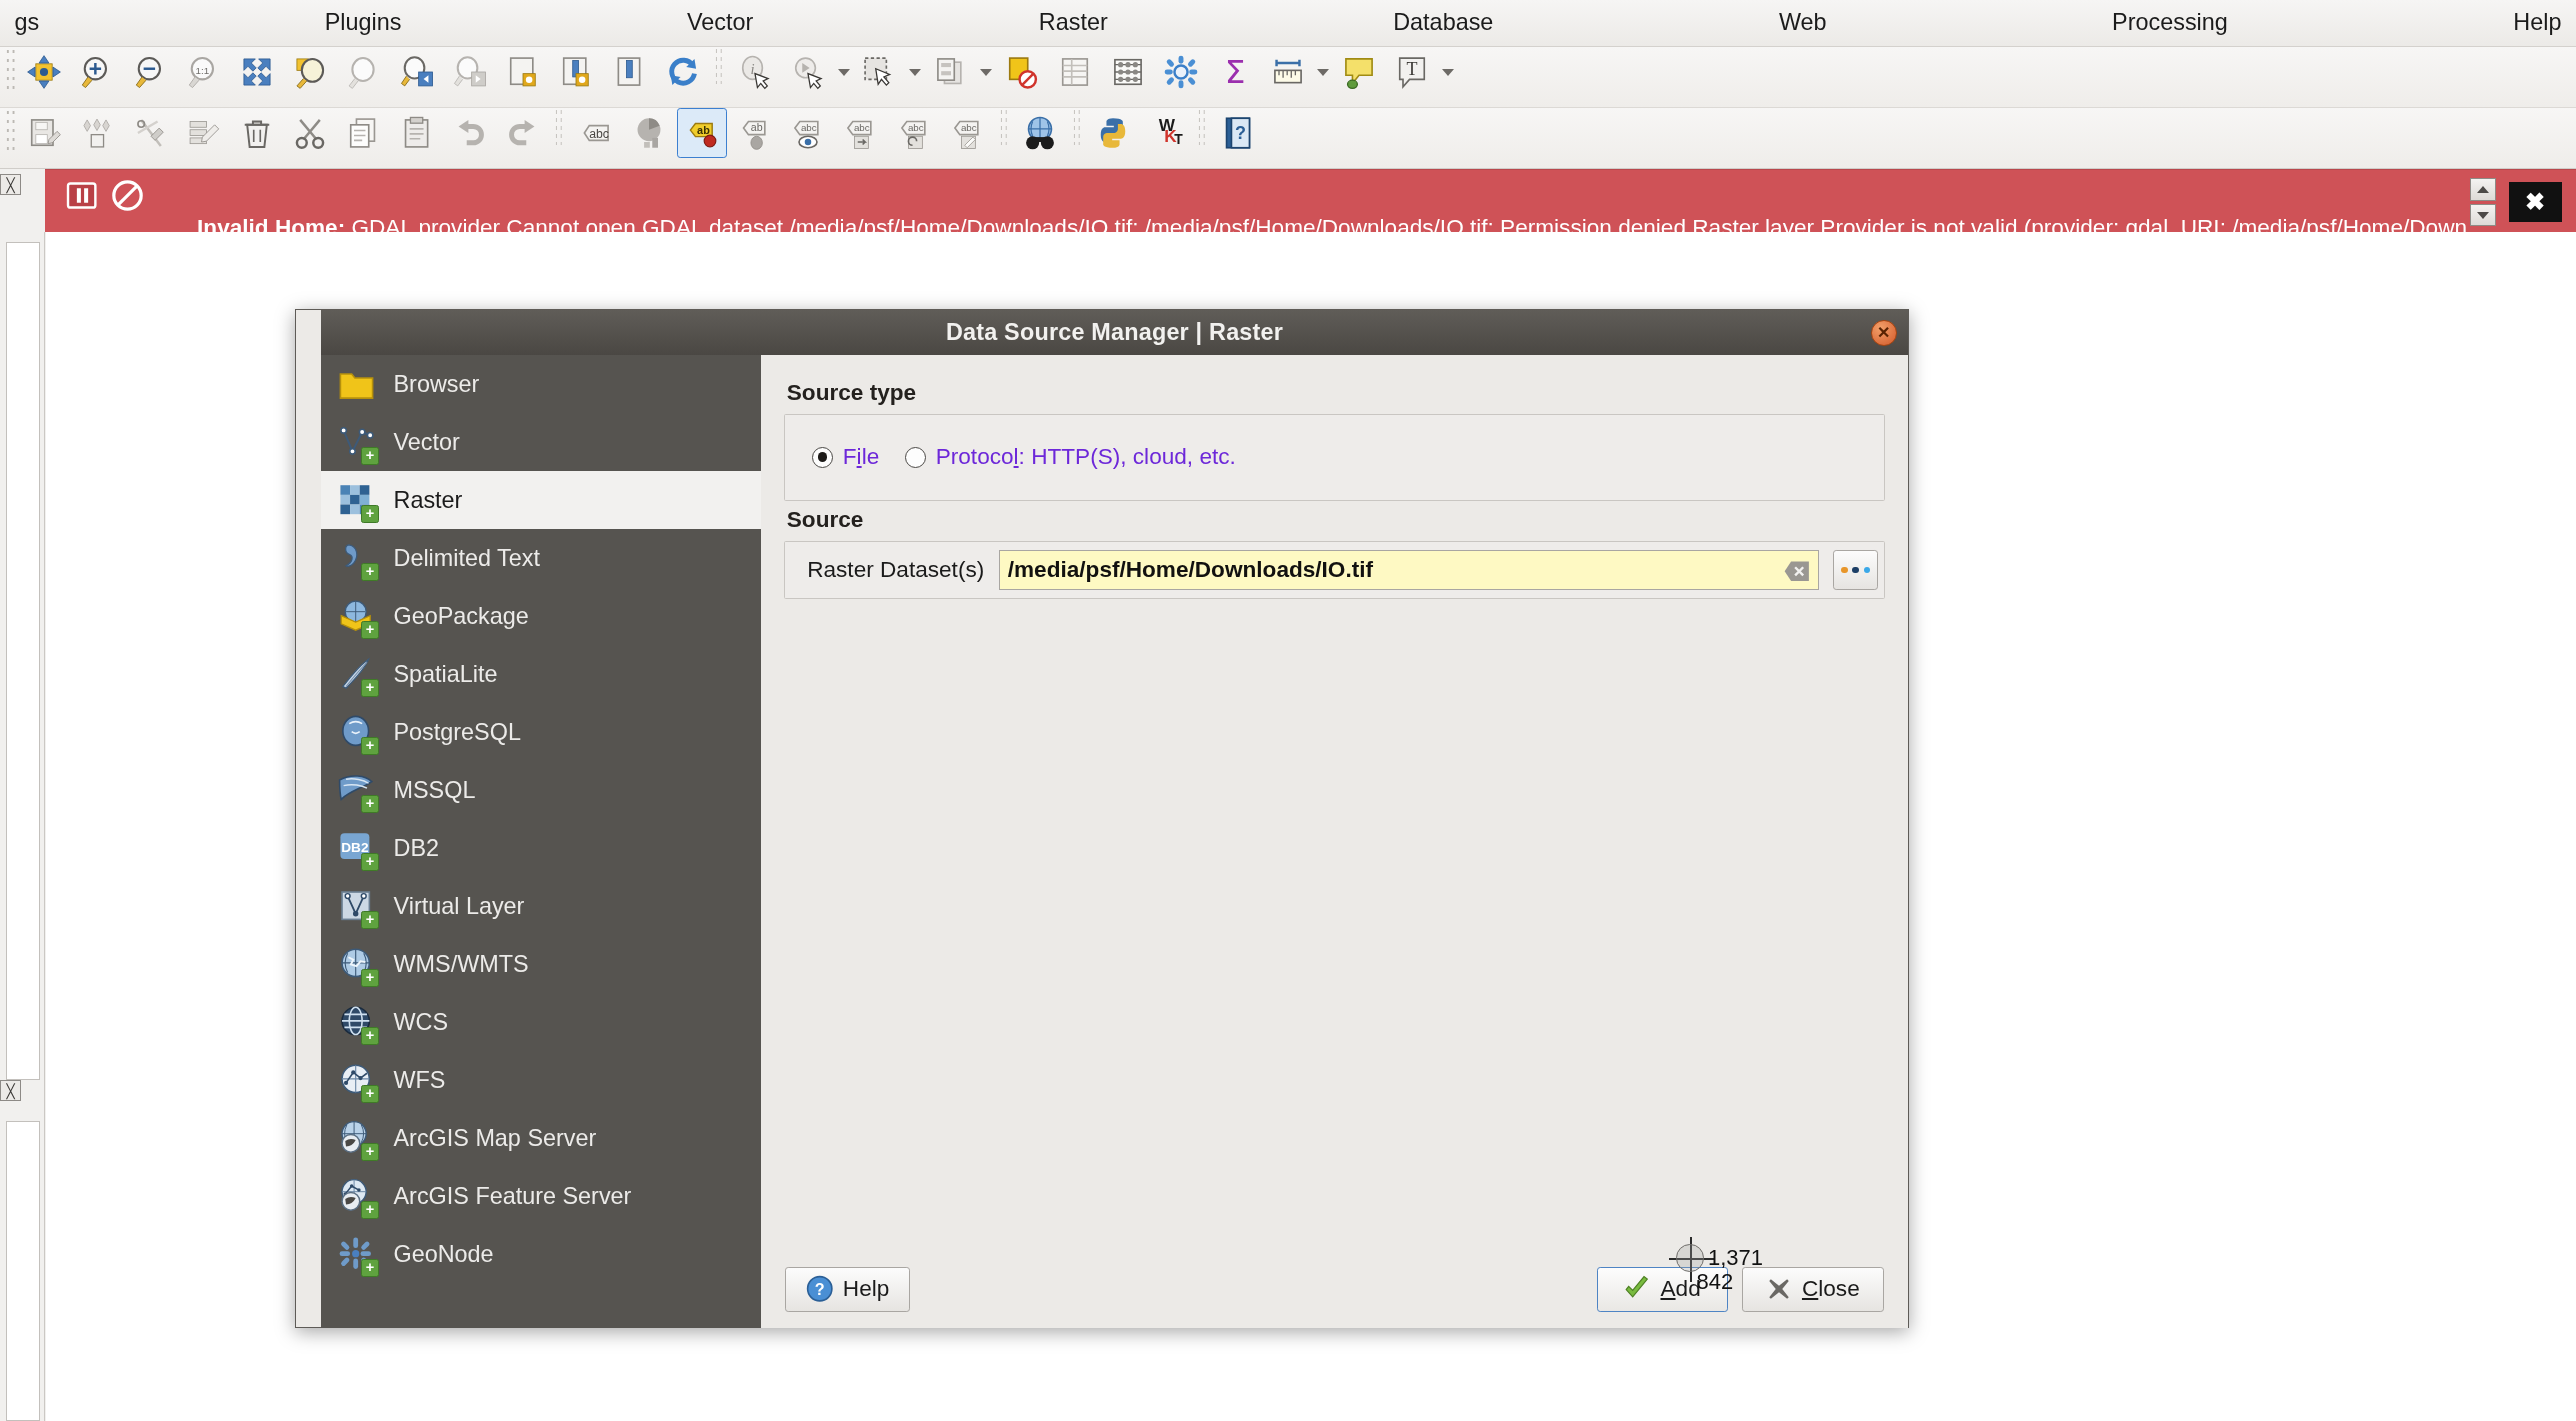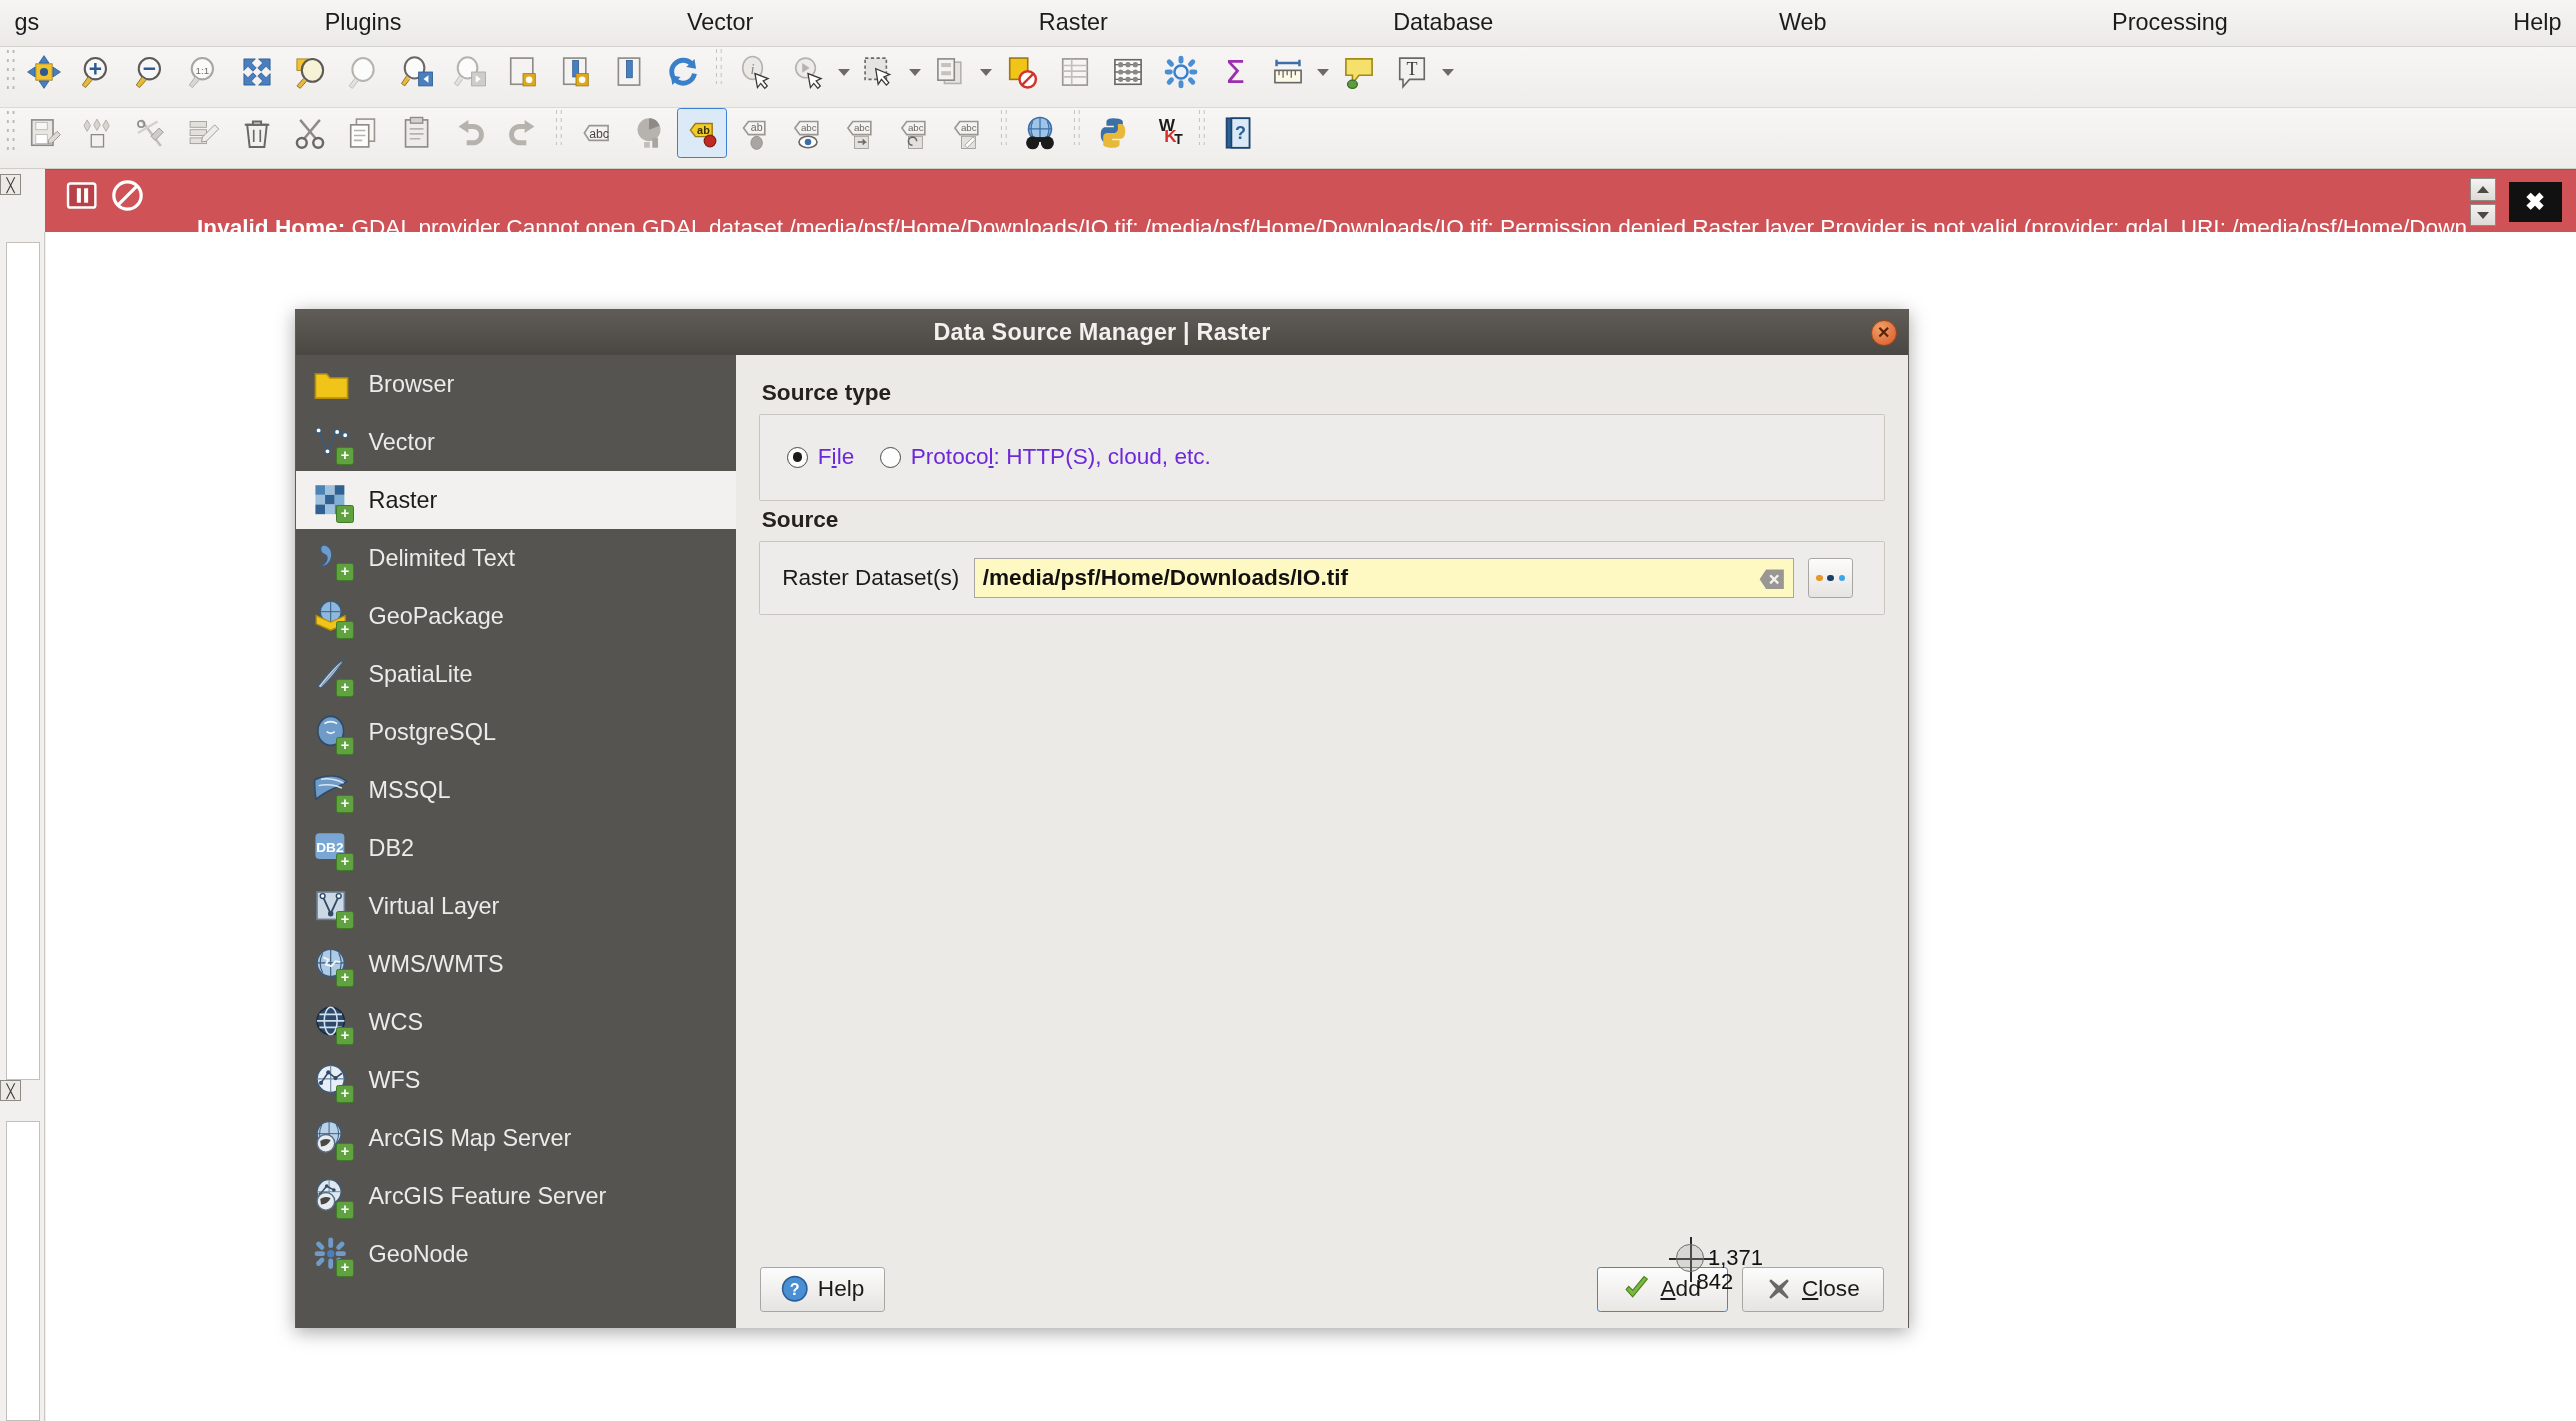--- a/index.html
+++ b/index.html
@@ -128,20 +128,21 @@
     background: #ffffff;
   }
 
   
   .dialog {
     position: absolute; left: 295px; top: 309px;
     width: 1614px; height: 1019px;
     background: #eceae7;
     border: 0.8px solid #5e5b57;
     box-shadow: 0 4px 18px rgba(0,0,0,.35);
+    padding-left: 25px;
   }
   .dlg-title {
     height: 45px; width: 100%;
     background: linear-gradient(#605d58, #4a4743);
     display:flex; align-items:center; justify-content:center;
     position: relative;
   }
   .dlg-title span {
     color:#f2f1ef; font-size: 23.4px; font-weight: bold;
     letter-spacing: 0.2px;
@@ -186,21 +187,21 @@
   }
   .grp-label {
     font-size: 22.6px; font-weight: bold; color: #24211e;
     margin: 6.5px 0 8px 3.2px;
   }
   .groupbox {
     border: 0.8px solid #c9c6c2; background: #eeecea;
     border-radius: 1.6px;
   }
   .gb-srctype { height: 87px; display:flex; align-items:center; padding-left: 27.5px; gap: 11.3px; }
-  .gb-source  { height: 74px; display:flex; align-items:center; padding-left: 22.6px; gap: 14.5px; margin-bottom: 3.2px;}
+  .gb-source  { height: 58px; display:flex; align-items:center; padding-left: 22.6px; gap: 14.5px; margin-bottom: 3.2px;}
   .radio-wrap { display:flex; align-items:center; gap: 9.7px; margin-right: 14.5px; }
   .radio {
     width: 21px; height: 21px; border-radius: 50%;
     border: 1.6px solid #4a4845; background: #fdfdfd;
     display:flex;align-items:center;justify-content:center;
     flex: 0 0 21px;
   }
   .radio .dot { width: 9.7px; height:9.7px; border-radius:50%; background:#1d1b19; }
   .radio-lbl { font-size: 22.6px; color:#6d28d9; white-space:nowrap; }
   .radio-lbl u { text-decoration: underline; }

